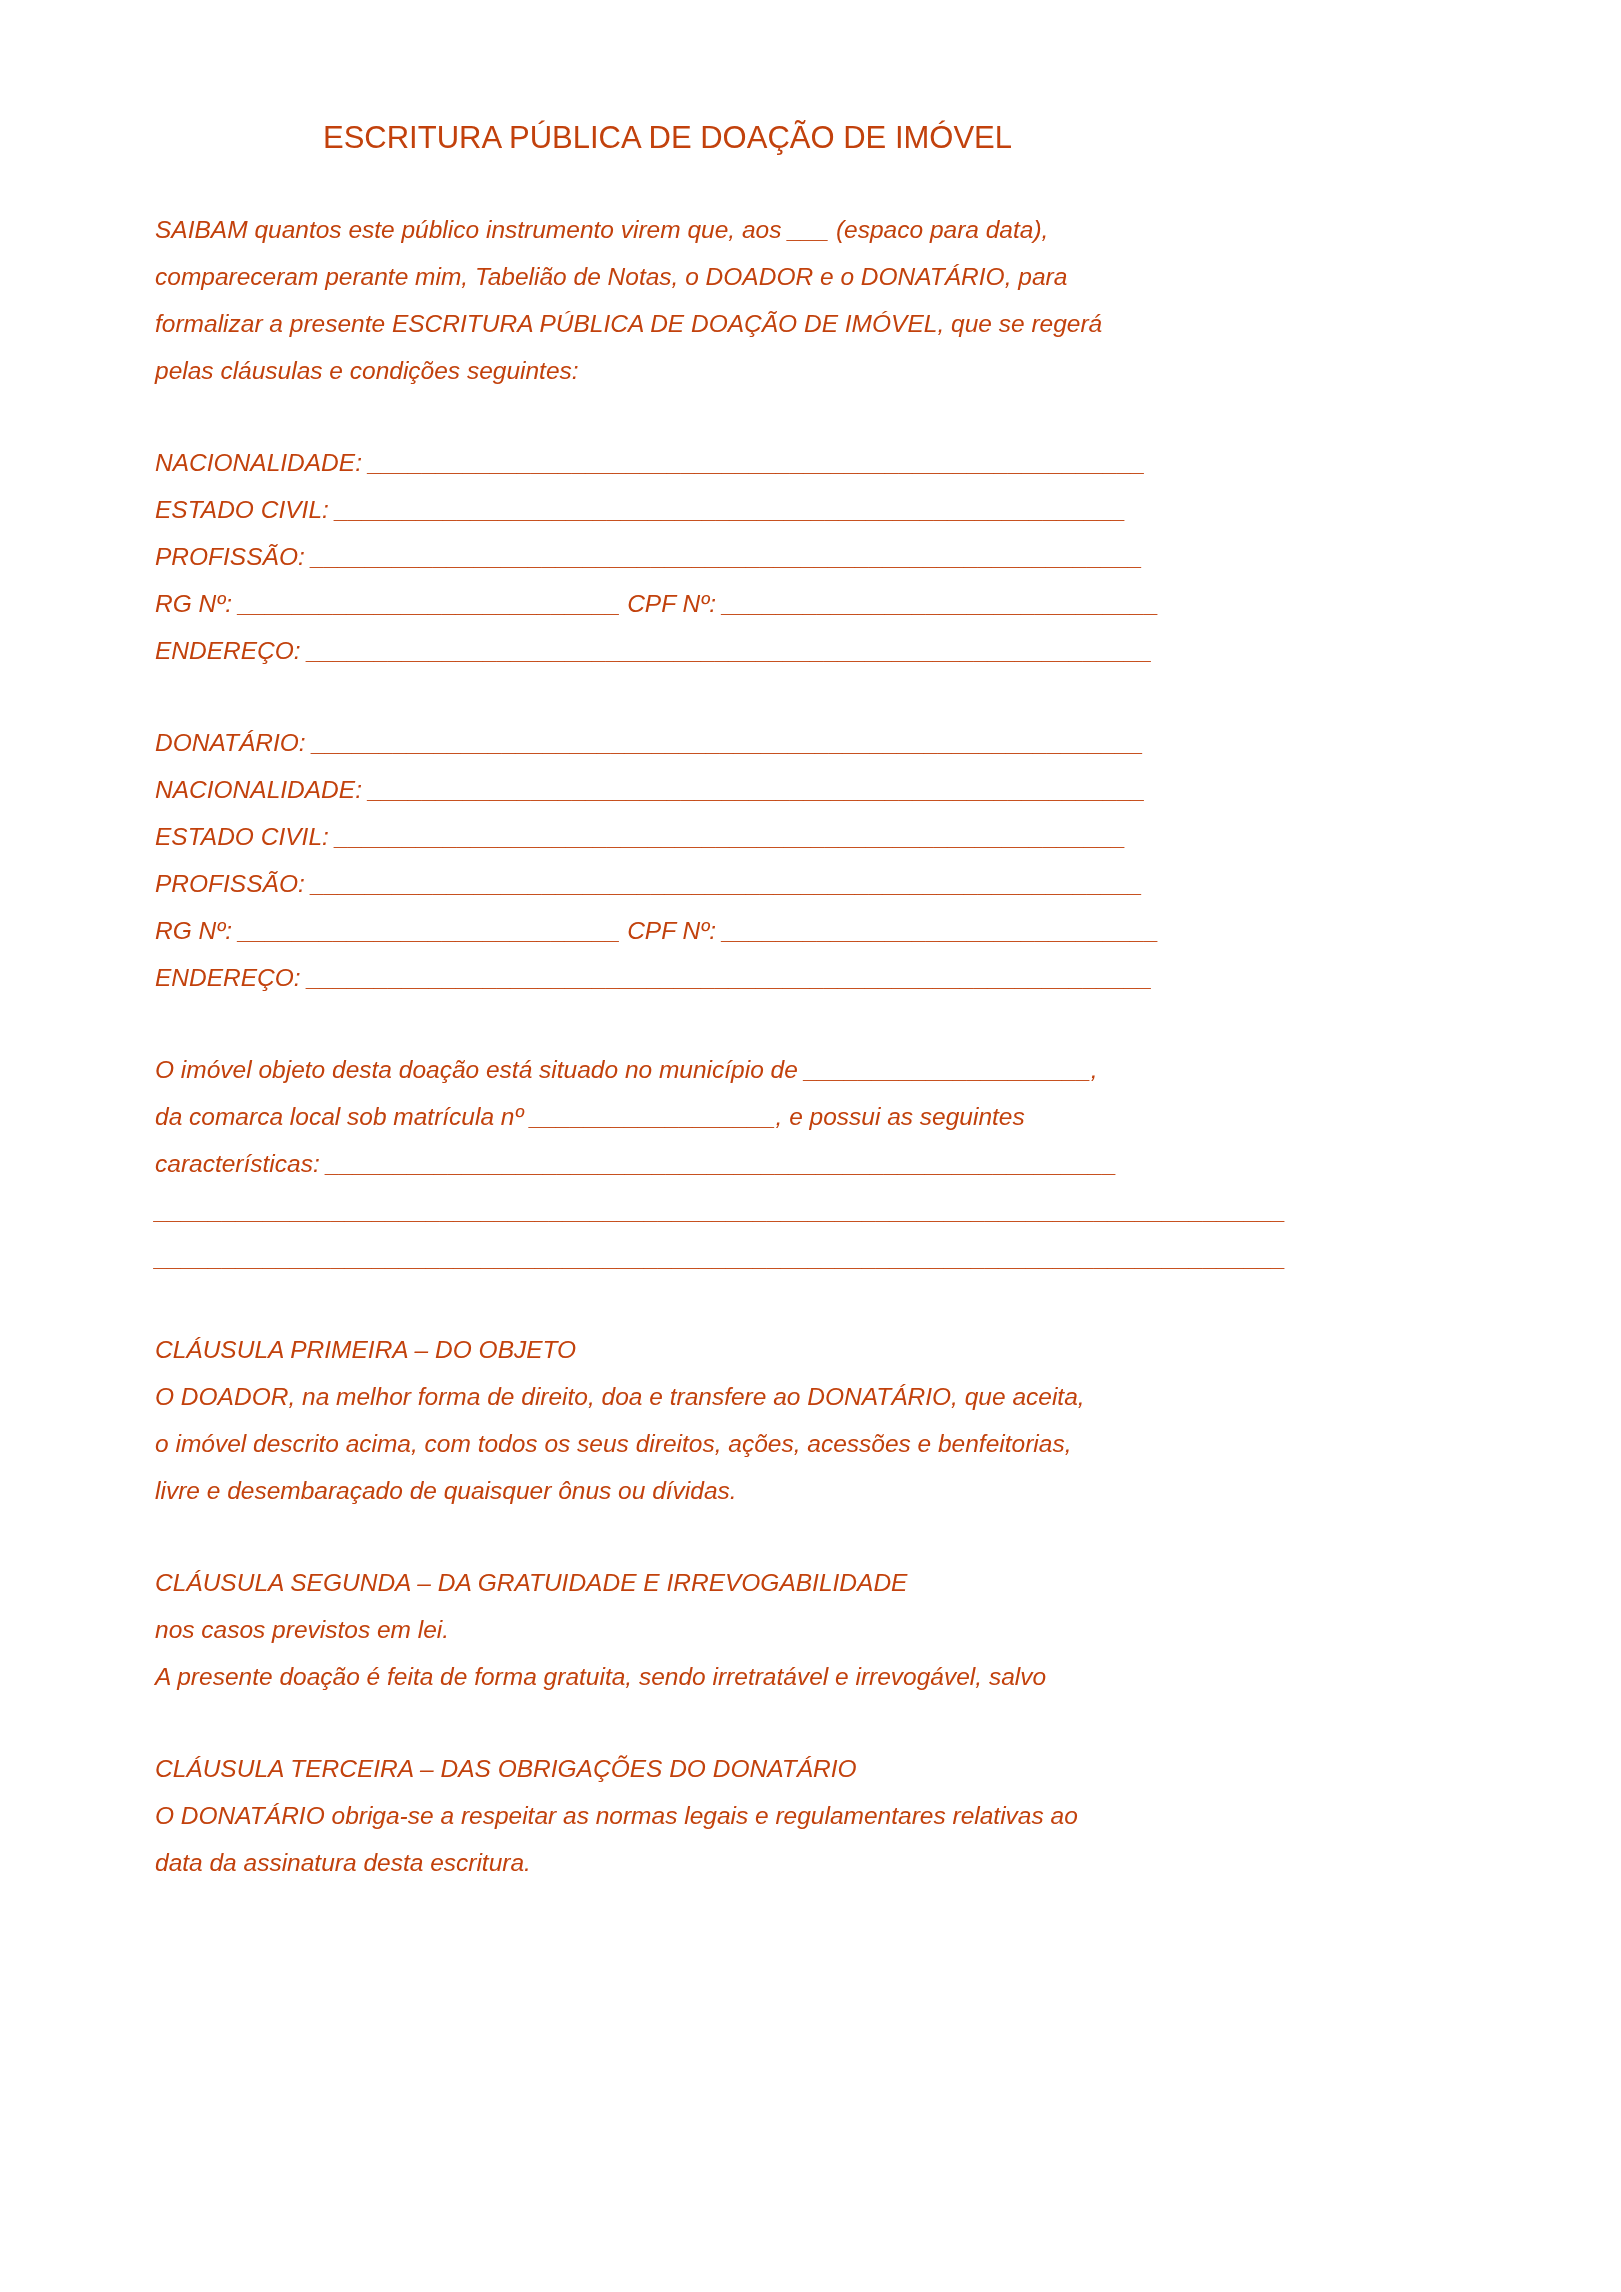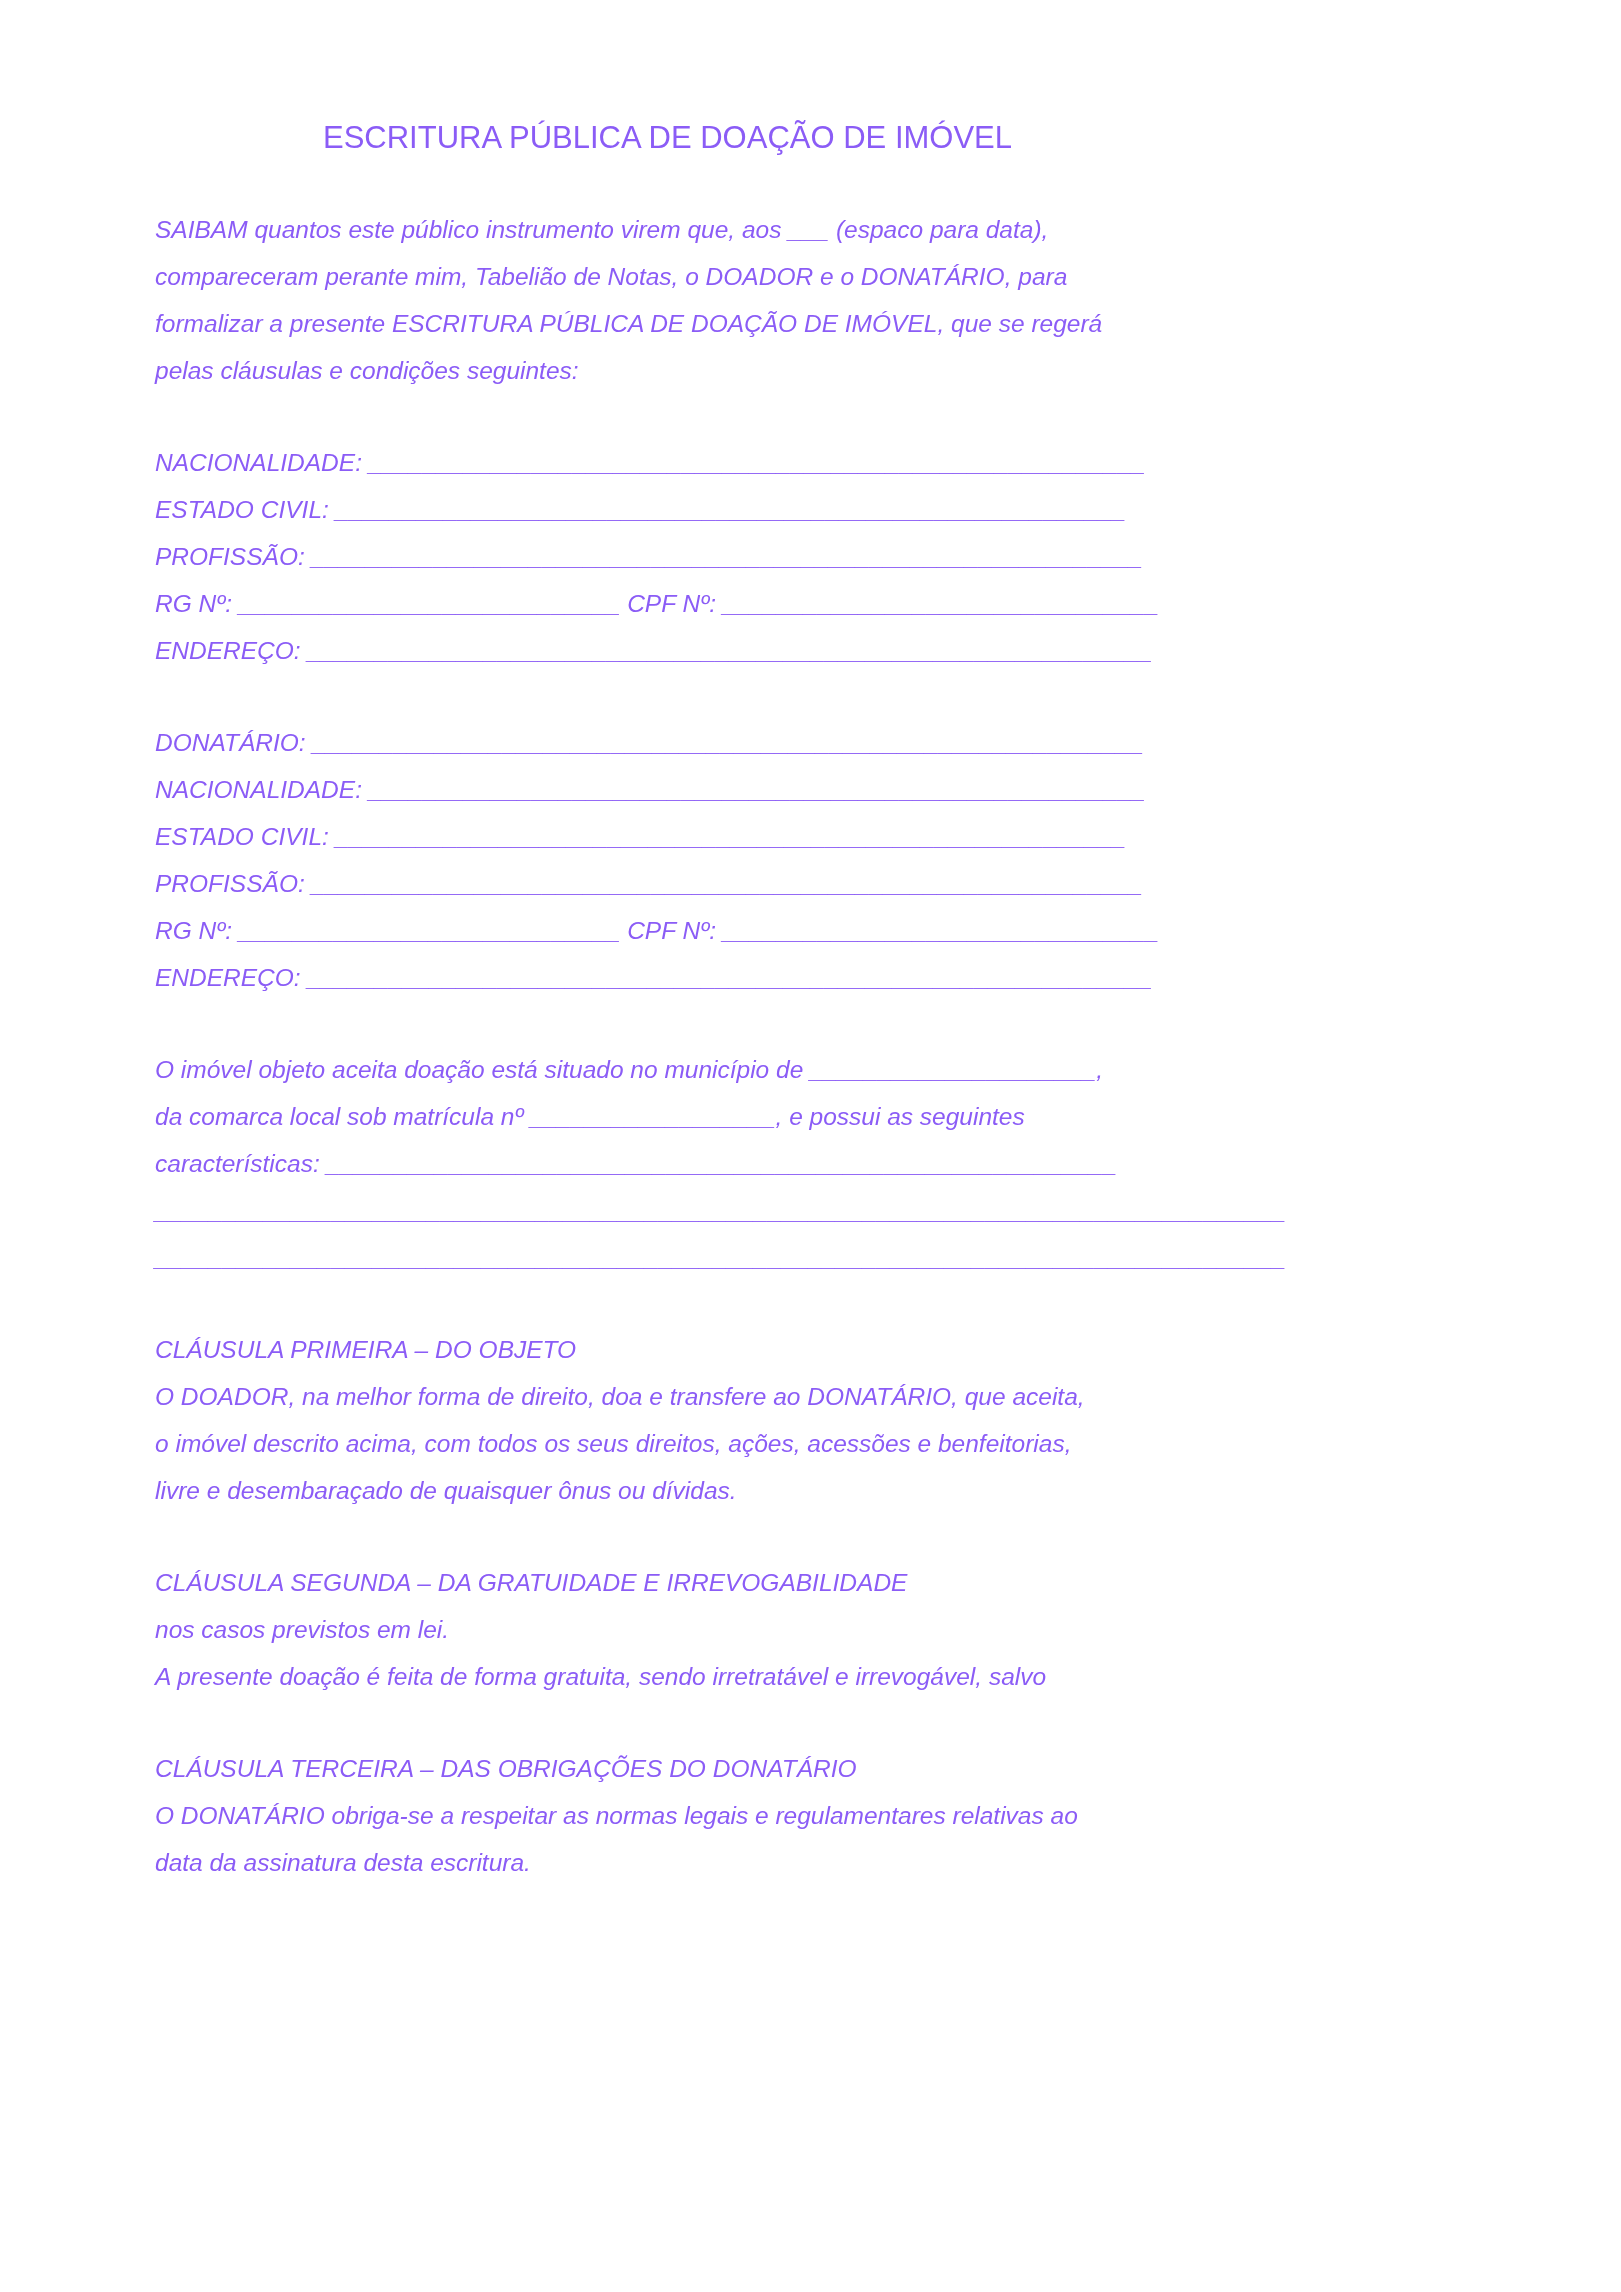--- a/index.html
+++ b/index.html
@@ -9,21 +9,21 @@
   }
   .page {
     position: relative;
     width: 1335px;
     height: 2293px;
     background: #ffffff;
     box-sizing: border-box;
     padding: 114px 155px 0 155px;
     font-family: "Liberation Sans", "DejaVu Sans", sans-serif;
     font-size: 24.5px;
-    color: #8b5cf6;
+    color: #c2410c;
     overflow: hidden;
   }
   .title-line {
     height: 47px;
     line-height: 47px;
     font-size: 31px;
     text-align: center;
     white-space: pre;
   }
   .block {
@@ -61,21 +61,21 @@
   <div class="block">
     <div class="line">DONATÁRIO: _____________________________________________________________</div>
     <div class="line">NACIONALIDADE: _________________________________________________________</div>
     <div class="line">ESTADO CIVIL: __________________________________________________________</div>
     <div class="line">PROFISSÃO: _____________________________________________________________</div>
     <div class="line">RG Nº: ____________________________ CPF Nº: ________________________________</div>
     <div class="line">ENDEREÇO: ______________________________________________________________</div>
   </div>
 
   <div class="block">
-    <div class="line">O imóvel objeto aceita doação está situado no município de _____________________,</div>
+    <div class="line">O imóvel objeto desta doação está situado no município de _____________________,</div>
     <div class="line">da comarca local sob matrícula nº __________________, e possui as seguintes</div>
     <div class="line">características: __________________________________________________________</div>
     <div class="line">___________________________________________________________________________________</div>
     <div class="line">___________________________________________________________________________________</div>
   </div>
 
   <div class="block">
     <div class="line">CLÁUSULA PRIMEIRA – DO OBJETO</div>
     <div class="line">O DOADOR, na melhor forma de direito, doa e transfere ao DONATÁRIO, que aceita,</div>
     <div class="line">o imóvel descrito acima, com todos os seus direitos, ações, acessões e benfeitorias,</div>

